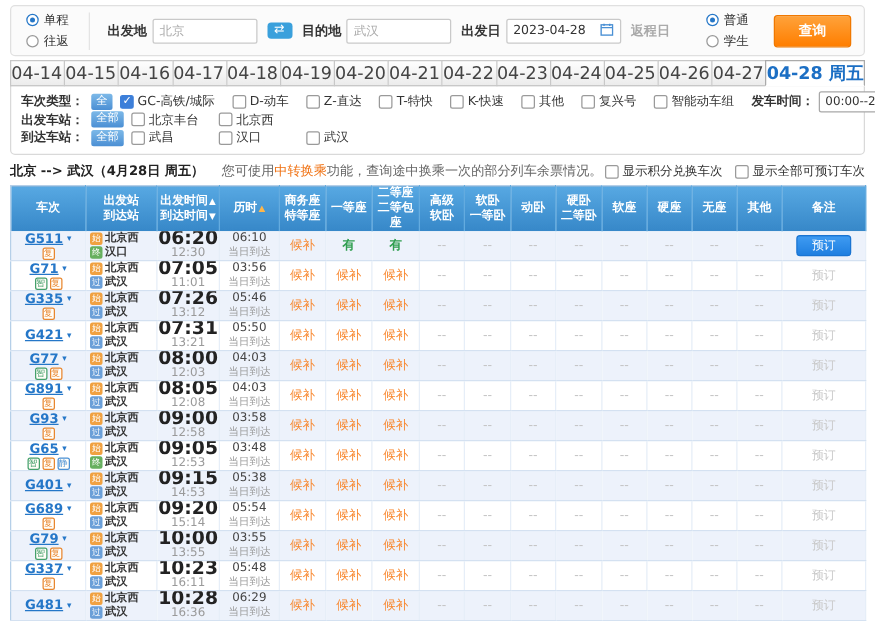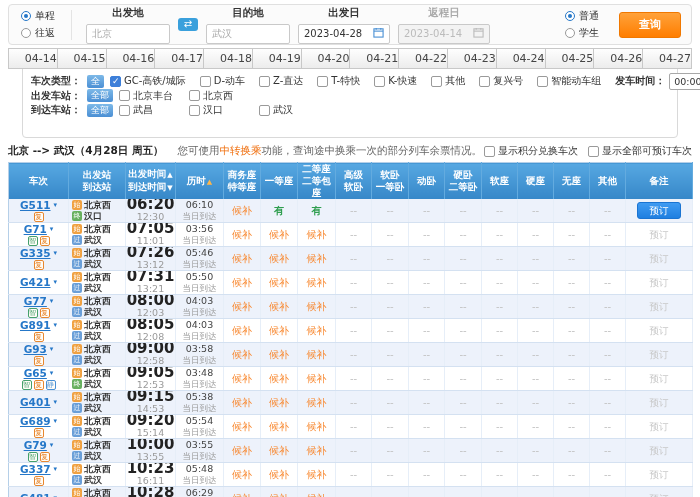--- a/index.html
+++ b/index.html
@@ -10,41 +10,41 @@
   }
   
   .search-bar{ margin:4px 8px 0; height:41px; border:1px solid #e0e0e0; border-radius:4px;
     background:#fbfbfb; display:flex; align-items:center; padding:0 8px; }
   .trip-radios{ display:flex; flex-direction:column; gap:3px; padding:0 10px 0 4px; }
   .radio{ display:flex; align-items:center; gap:4px; font-size:10px; color:#333; cursor:pointer; }
   .rdot{ width:10px; height:10px; border:1px solid #999; border-radius:50%; background:#fff; position:relative; flex:0 0 10px;}
   .rdot.on{ border-color:#2577c8; }
   .rdot.on::after{ content:""; position:absolute; inset:2px; background:#2577c8; border-radius:50%; }
   .vdiv{ width:1px; height:30px; background:#e4e4e4; margin:0 6px; }
-  .field{ display:flex; align-items:center; gap:4px; margin-left:8px;flex-direction:column; }
+  .field{ display:flex; align-items:center; gap:4px; margin-left:8px; }
   .flabel{ font-size:10.5px; font-weight:bold; color:#333; white-space:nowrap; }
   .finput{ width:84px; height:20px; border:1px solid #c9c9c9; border-radius:2px; background:#fff;
     font-size:10px; color:#aaa; display:flex; align-items:center; padding:0 5px; }
   .finput.dark{ color:#333; justify-content:space-between; width:92px;}
   .finput.dis{ background:#f3f3f3; color:#bbb; justify-content:space-between; width:92px;}
   .swap{ width:20px; height:13px; background:#3aa0dc; border-radius:3px; color:#fff; font-size:10px;
     line-height:12px; text-align:center; margin-left:8px; cursor:pointer; flex:0 0 20px;}
   .right-sec{ margin-left:auto; display:flex; align-items:center; gap:10px; padding-right:2px;}
   .query-btn{ width:62px; height:26px; background:linear-gradient(#ffa23a,#ff7e00); border:1px solid #f07800;
     border-radius:3px; color:#fff; font-weight:bold; font-size:11px; cursor:pointer; }
   .cal{ display:inline-block; }
   
   .tabs{ display:flex; margin:3px 8px 0; height:21px; }
-  .tab{ flex:1; height:21px; line-height:20px; text-align:right; font-size:11px; color:#444;
-    background:linear-gradient(#fefefe,#ececec); border:1px solid #c8c8c8; border-right:none; cursor:pointer; white-space:nowrap;padding-left:12px;}
+  .tab{ flex:1; height:21px; line-height:20px; text-align:left; font-size:14px; color:#444;
+    background:linear-gradient(#fefefe,#ececec); border:1px solid #c8c8c8; border-right:none; cursor:pointer; white-space:nowrap;}
   .tab:last-child{ border-right:1px solid #c8c8c8; }
   .tab.sel{ flex:0 0 74px; background:#fff; color:#1c6fc4; font-weight:bold; border:1px solid #aaa; border-bottom-color:#fff; }
   
-  .filter-panel{ margin:0 22px; border:1px solid #d9d9d9; border-radius:0 0 4px 4px; background:#fff;
-    padding:4px 8px 19px; margin-top:-1px; }
+  .filter-panel{ margin:0 8px; border:1px solid #d9d9d9; border-radius:0 0 4px 4px; background:#fff;
+    padding:4px 8px 5px; margin-top:-1px; }
   .f-row{ display:flex; align-items:center; height:13px; margin:1.5px 0; font-size:10px; }
   .f-label{ font-weight:bold; color:#333; white-space:nowrap; font-size:10px;}
   .all-badge{ background:linear-gradient(#7db9e8,#4b8fd4); color:#fff; font-size:9px; padding:0 4px;
     height:13px; line-height:13px; border-radius:2px; margin:0 6px; cursor:pointer; }
   .cb-item{ display:flex; align-items:center; gap:3px; white-space:nowrap; cursor:pointer; margin-right:14px; font-size:10px; color:#333;}
   .cb-item.w70{ width:70px; margin-right:0; }
   .cbox{ width:11px; height:11px; border:1px solid #9a9a9a; border-radius:2px; background:#fff; display:inline-block; position:relative; flex:0 0 11px;}
   .cbox.on{ background:#3d7fd9; border-color:#3d7fd9; }
   .cbox.on::after{ content:"✓"; color:#fff; font-size:9px; position:absolute; top:-1px; left:1px; }
   .depart-time{ margin-left:auto; display:flex; align-items:center; gap:4px; }
@@ -121,31 +121,20 @@
             <rect x="1" y="2" width="10" height="9" fill="none" stroke="#4a90d4" stroke-width="1.2"></rect>
             <line x1="1" y1="4.5" x2="11" y2="4.5" stroke="#4a90d4" stroke-width="1.2"></line>
             <line x1="3.5" y1="1" x2="3.5" y2="3" stroke="#4a90d4" stroke-width="1.2"></line>
             <line x1="8.5" y1="1" x2="8.5" y2="3" stroke="#4a90d4" stroke-width="1.2"></line>
           </svg>
       </span>
     </div>
   </div>
   <div class="field">
     <span class="flabel" style="color:#aaa;">返程日</span>
-    <div class="finput dis">
-      <span>2023-04-14</span>
-      <span class="cal">
-        <svg width="11" height="11" viewBox="0 0 12 12">
-            <rect x="1" y="2" width="10" height="9" fill="none" stroke="#bbbbbb" stroke-width="1.2"></rect>
-            <line x1="1" y1="4.5" x2="11" y2="4.5" stroke="#bbbbbb" stroke-width="1.2"></line>
-            <line x1="3.5" y1="1" x2="3.5" y2="3" stroke="#bbbbbb" stroke-width="1.2"></line>
-            <line x1="8.5" y1="1" x2="8.5" y2="3" stroke="#bbbbbb" stroke-width="1.2"></line>
-          </svg>
-      </span>
-    </div>
   </div>
   <div class="right-sec">
     <div class="trip-radios">
       <label class="radio">
         <span class="rdot on"></span>
         <span>普通</span>
       </label>
       <label class="radio">
         <span class="rdot"></span>
         <span>学生</span>
@@ -163,20 +152,21 @@
     <div class="tab">04-18</div>
     <div class="tab">04-19</div>
     <div class="tab">04-20</div>
     <div class="tab">04-21</div>
     <div class="tab">04-22</div>
     <div class="tab">04-23</div>
     <div class="tab">04-24</div>
     <div class="tab">04-25</div>
     <div class="tab">04-26</div>
     <div class="tab">04-27</div>
+    <div class="tab sel">04-28 周五</div>
   </div>
 
 <div class="filter-panel">
   <div class="f-row">
     <span class="f-label">车次类型：</span>
     <span class="all-badge">全部</span>
     <span id="opt-type" style="display:flex;align-items:center;">
         <label class="cb-item">
           <span class="cbox on"></span>
           <span>GC-高铁/城际</span>

